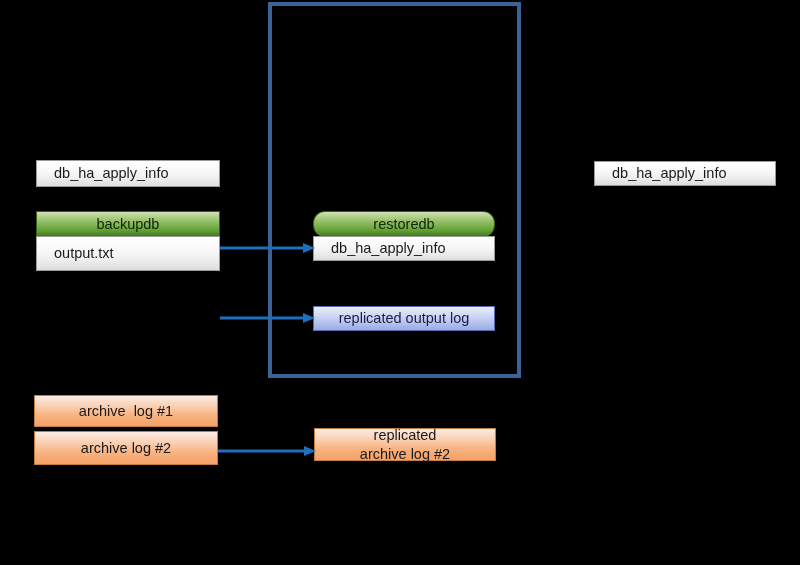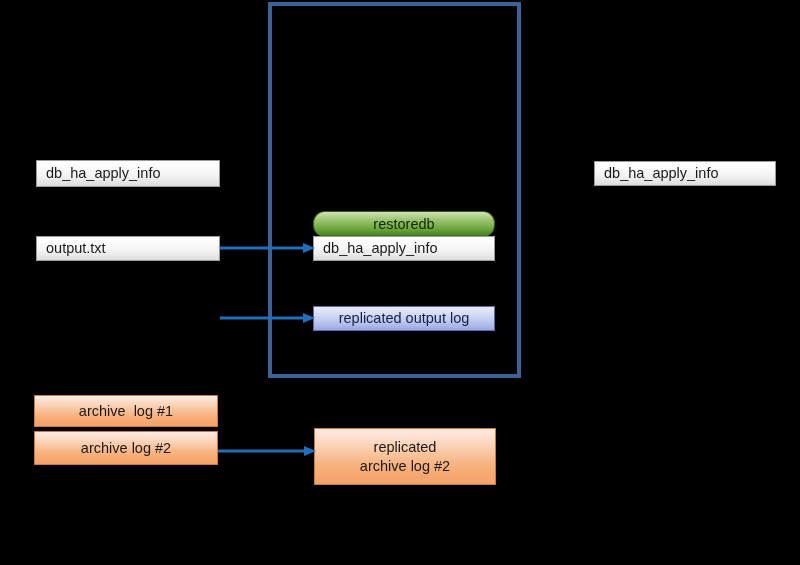--- a/index.html
+++ b/index.html
@@ -32,21 +32,21 @@
     white-space: pre;
   }
 
   
   .box-white {
     background: linear-gradient(to bottom, #ffffff 0%, #f7f7f7 45%, #ebebeb 75%, #dddddd 100%);
     border: 1px solid #9a9a9a;
   }
   .box-white.left-align {
     justify-content: flex-start;
-    padding-left: 9px;
+    padding-left: 17px;
     text-align: right;
   }
 
   
   .box-green {
     background: linear-gradient(to bottom, #cfe3b4 0%, #9cc470 32%, #6da83f 66%, #3f7a18 100%);
     border: 1px solid #36610f;
     color: #10240a;
   }
 
@@ -85,35 +85,36 @@
 </style>
 </head>
 <body>
 
 <div id="canvas">
 
   <div id="container-rect" style="left:268px; top:2px; width:253px; height:376px;"></div>
 
   <div class="box box-white left-align" style="left:36px; top:160px; width:184px; height:27px;">db_ha_apply_info</div>
 
+  <div class="box box-green stack-header" style="left:36px; top:211px; width:184px; height:26px;">backupdb</div>
 
-  <div class="box box-white left-align" style="left:36px; top:236px; width:184px; height:25px;">output.txt</div>
+  <div class="box box-white left-align" style="left:36px; top:236px; width:184px; height:35px;">output.txt</div>
 
 
   <div class="box box-orange" style="left:34px; top:395px; width:184px; height:32px;">archive  log #1</div>
 
   <div class="box box-orange" style="left:34px; top:431px; width:184px; height:34px;">archive log #2</div>
 
   <div class="box box-green stack-header" style="left:313px; top:211px; width:182px; height:26px;border-radius:12px;">restoredb</div>
 
   <div class="box box-white left-align" style="left:313px; top:236px; width:182px; height:25px;">db_ha_apply_info</div>
 
   <div class="box box-lav" style="left:313px; top:306px; width:182px; height:25px;">replicated output log</div>
 
-  <div class="box box-orange" style="left:314px; top:428px; width:182px; height:57px; flex-direction:column;">
+  <div class="box box-orange" style="left:314px; top:428px; width:182px; height:33px; flex-direction:column;">
     <span>replicated</span>
     <span>archive log #2</span>
   </div>
 
   <div class="box box-white left-align" style="left:594px; top:161px; width:182px; height:25px;">db_ha_apply_info</div>
 
   <div class="arrow" style="left:220px; top:241px; width:95px; height:14px;">
     <svg width="95" height="14" viewBox="0 0 95 14">
       <line x1="0" y1="7" x2="85" y2="7" stroke="#1f6fbd" stroke-width="3"></line>
       <polygon points="95,7 83,2 83,12" fill="#1f6fbd"></polygon>

